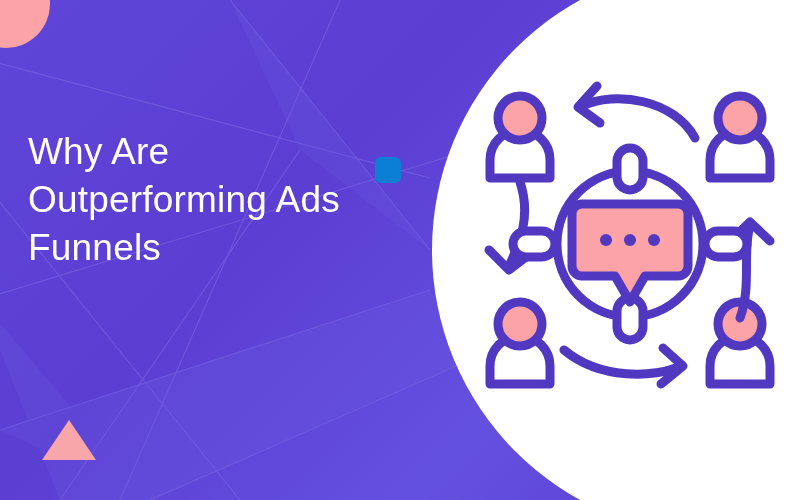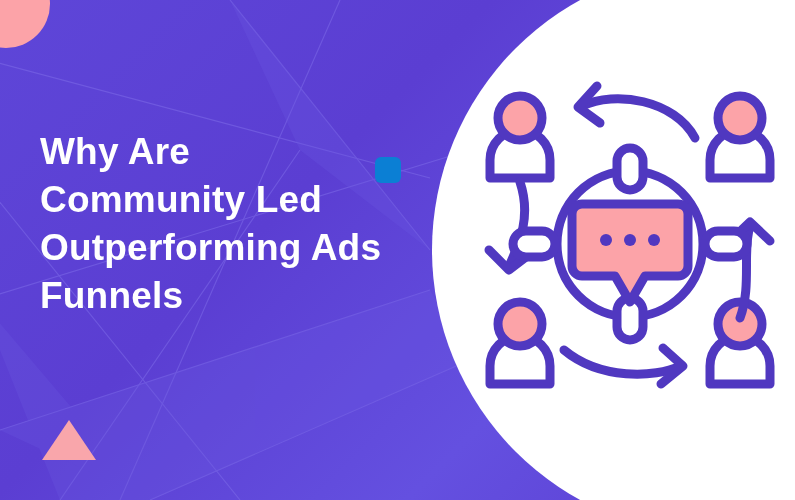--- a/index.html
+++ b/index.html
@@ -55,27 +55,27 @@
     top:157px;
     width:26px;
     height:26px;
     border-radius:6px;
     background:#0b7fd4;
   }
 
   
   .headline{
     position:absolute;
-    left:40px;
+    left:28px;
     top:128px;
     width:395px;
     color:#ffffff;
     font-size:37px;
     line-height:48px;
-    font-weight:bold;
+    font-weight:normal;
     letter-spacing:0.2px;
   }
   .headline span{display:block;}
 
   
   .illustration{
     position:absolute;
     left:470px;
     top:78px;
     width:320px;
@@ -109,21 +109,20 @@
   </div>
 
   <div class="white-circle"></div>
 
   <div class="pink-blob"></div>
   <div class="pink-triangle"></div>
   <div class="blue-square"></div>
 
   <div class="headline">
     <span>Why Are</span>
-    <span>Community Led</span>
     <span>Outperforming Ads</span>
     <span>Funnels</span>
   </div>
 
   <div class="illustration">
     <svg viewBox="0 0 320 330" xmlns="http://www.w3.org/2000/svg" aria-hidden="true">
       <g fill="none" stroke="#5038c0" stroke-width="9" stroke-linecap="round" stroke-linejoin="round">
 
         <g>
           <path d="M20 100 v-18 a30 30 0 0 1 60 0 v18 z" fill="#ffffff"></path>

